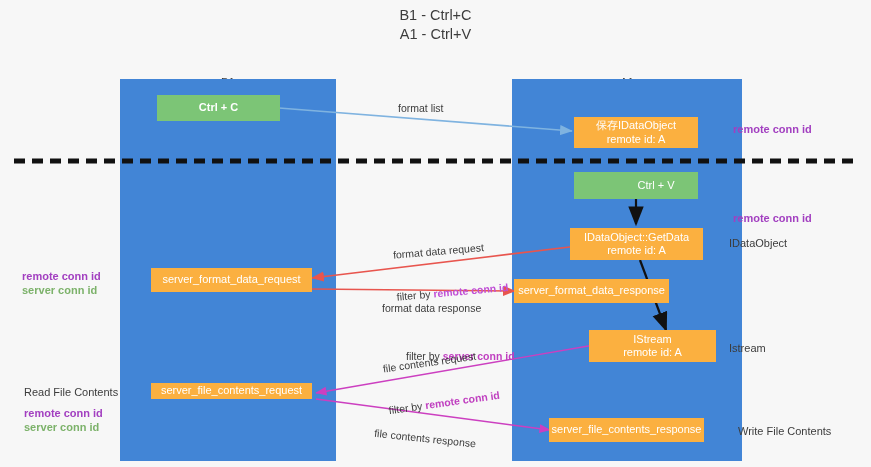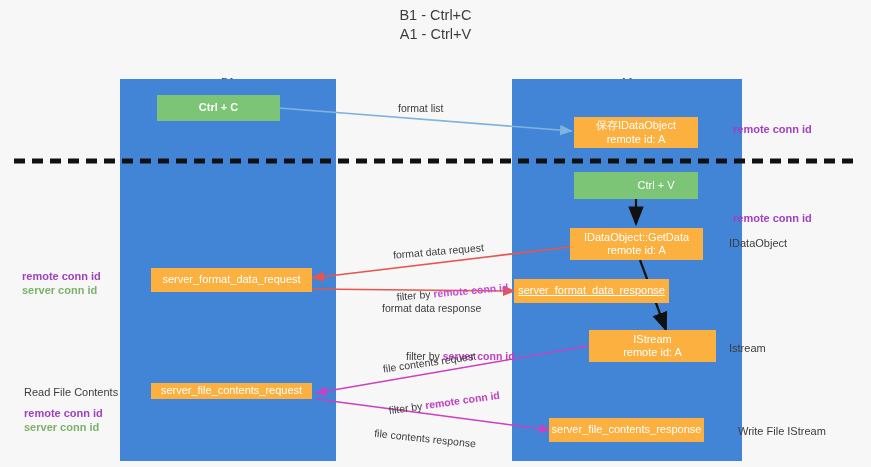--- a/index.html
+++ b/index.html
@@ -112,21 +112,21 @@
   <div class="abs node green" style="left:574px;top:172px;width:124px;height:27px;padding-left:44px;">Ctrl + V</div>
 
   <div class="abs node orange" style="left:570px;top:228px;width:133px;height:32px;">IDataObject::GetData
 remote id: A</div>
 
   <div class="abs node orange" style="left:589px;top:330px;width:127px;height:32px;">IStream
 remote id: A</div>
 
   <div class="abs node orange" style="left:151px;top:268px;width:161px;height:24px;">server_format_data_request</div>
 
-  <div class="abs node orange" style="left:514px;top:279px;width:155px;height:24px;text-decoration:underline;">server_format_data_response</div>
+  <div class="abs node orange" style="left:514px;top:279px;width:155px;height:24px;">server_format_data_response</div>
 
   <div class="abs node orange" style="left:151px;top:383px;width:161px;height:16px;">server_file_contents_request</div>
 
   <div class="abs node orange" style="left:549px;top:418px;width:155px;height:24px;">server_file_contents_response</div>
 
   <div class="abs edgelabel" style="left:398px;top:101px;">format list</div>
 
   <div class="abs edgelabel rot" style="left:390px;top:220px;transform:rotate(-5deg);">
     <div>format data request</div>
     <div><span>filter by </span><span class="hl-purple">remote conn id</span></div>
@@ -144,21 +144,21 @@
 
   <div class="abs edgelabel rot" style="left:378px;top:398px;transform:rotate(6deg);">
     <div>file contents response</div>
     
   </div>
 
   <div class="abs sidelabel purple" style="left:733px;top:122px;">remote conn id</div>
   <div class="abs sidelabel purple" style="left:733px;top:211px;">remote conn id</div>
   <div class="abs sidelabel plain" style="left:729px;top:236px;">IDataObject</div>
   <div class="abs sidelabel plain" style="left:729px;top:341px;">Istream</div>
-  <div class="abs sidelabel plain" style="left:738px;top:424px;">Write File IStream</div>
+  <div class="abs sidelabel plain" style="left:738px;top:424px;">Write File Contents</div>
 
   <div class="abs sidelabel purple" style="left:22px;top:269px;">remote conn id</div>
   <div class="abs sidelabel green-t" style="left:22px;top:283px;">server conn id</div>
 
   <div class="abs sidelabel plain" style="left:24px;top:385px;">Read File Contents</div>
   <div class="abs sidelabel purple" style="left:24px;top:406px;">remote conn id</div>
   <div class="abs sidelabel green-t" style="left:24px;top:420px;">server conn id</div>
 
 </div>
 

